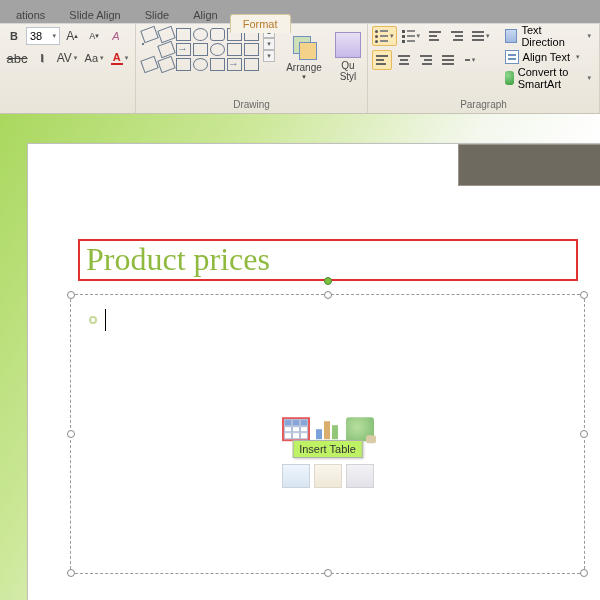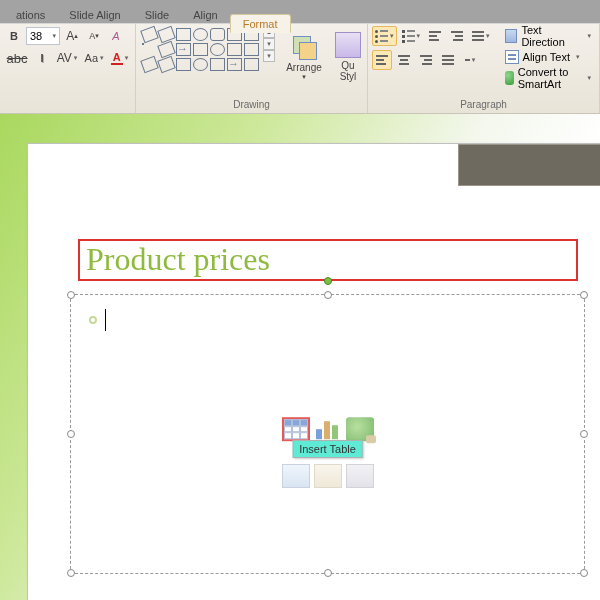--- a/index.html
+++ b/index.html
@@ -90,21 +90,21 @@
   .ii-table { border: 2px solid #e03030; background: #fff; display:grid; grid-template-columns:repeat(3,1fr); grid-template-rows:repeat(3,1fr); }
   .ii-table span { border:1px solid #a0b0d0; }
   .ii-table span:nth-child(-n+3){ background:#6a90d0; }
   .ii-chart { display:flex; align-items:flex-end; gap:2px; padding:2px; }
   .ii-chart span:nth-child(1){width:6px;height:10px;background:#5a8ad0}
   .ii-chart span:nth-child(2){width:6px;height:18px;background:#d09a4a}
   .ii-chart span:nth-child(3){width:6px;height:14px;background:#7ab85a}
   .ii-smart { background: radial-gradient(circle at 40% 40%, #a8d888, #5aa84a); border-radius:3px; position:relative; }
   .ii-smart::after{content:"";position:absolute;right:-2px;bottom:-2px;width:10px;height:8px;background:#d0c090;border-radius:2px;}
 
-  .tooltip { position:absolute; left:50%; top:50%; transform:translate(-50%, 6px); background:#5eead4; border:1px solid #b0b0b0; padding:2px 6px; font-size:11px; color:#333; box-shadow:1px 1px 2px rgba(0,0,0,0.2); white-space:nowrap; }
+  .tooltip { position:absolute; left:50%; top:50%; transform:translate(-50%, 6px); background:#bef264; border:1px solid #b0b0b0; padding:2px 6px; font-size:11px; color:#333; box-shadow:1px 1px 2px rgba(0,0,0,0.2); white-space:nowrap; }
 
   .insert-icons-row2 { position:absolute; left:50%; top:50%; transform:translate(-50%, 30px); display:flex; gap:4px; opacity:0.4; }
   .ii-pic { width:28px; height:24px; background:linear-gradient(#d8e8f8,#a0c0e0); border:1px solid #8090b0; }
   .ii-clip { width:28px; height:24px; background:linear-gradient(#f0e8d0,#d8c8a0); border:1px solid #b0a080; }
   .ii-media { width:28px; height:24px; background:linear-gradient(#e0e0e8,#b8b8c8); border:1px solid #9090a0; }
 
   .font-color-bar { display:inline-block; width:12px; height:2px; background:#d02020; }
 </style>
 </head>
 <body>

